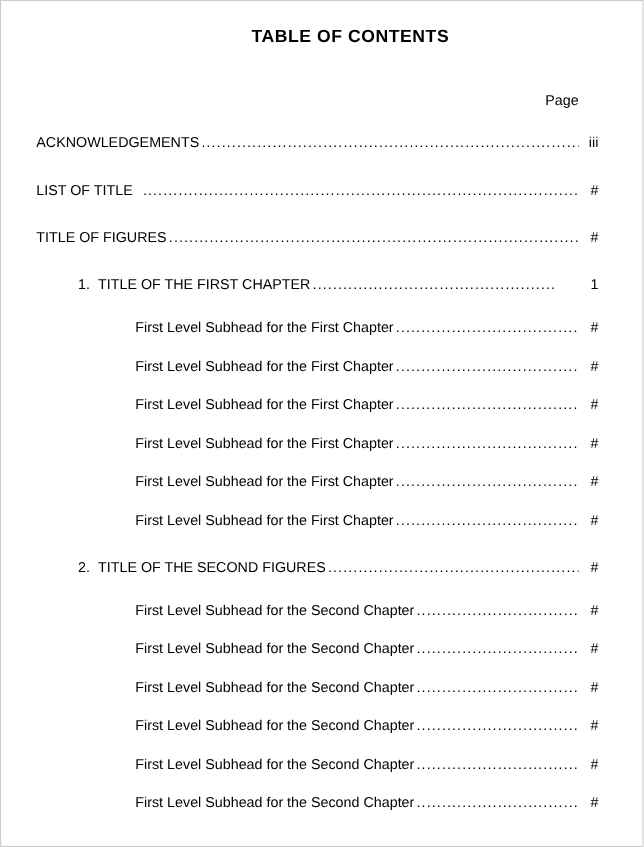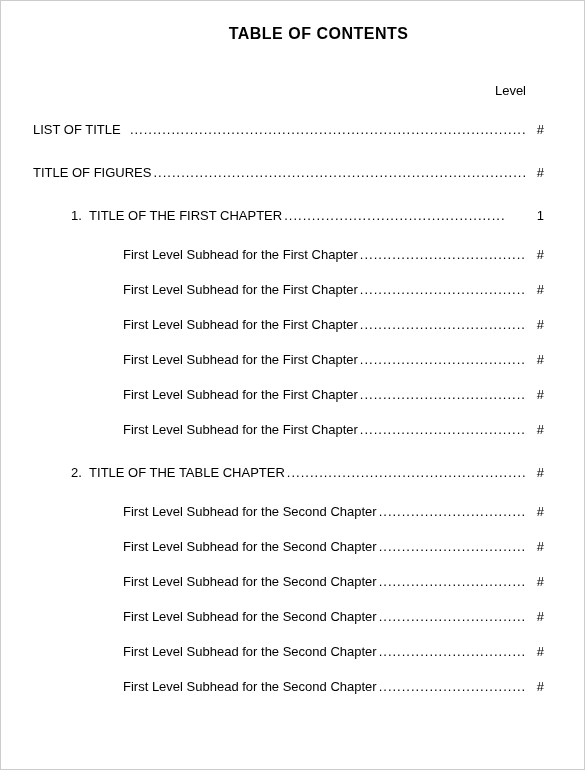--- a/index.html
+++ b/index.html
@@ -70,22 +70,27 @@
   .chapter-block { margin-bottom: 24px; }
   .subhead-block { margin-bottom: 28px; }
 </style>
 </head>
 <body>
 
 <div class="page">
 
   <div class="title">TABLE OF CONTENTS</div>
 
-  <div class="page-label">Level</div>
+  <div class="page-label">Page</div>
 
+  <div class="toc-row">
+    <span class="label">ACKNOWLEDGEMENTS</span>
+    <span class="leader"></span>
+    <span class="pageno">iii</span>
+  </div>
 
   <div class="toc-row">
     <span class="label">LIST OF TITLE</span>
     <span class="label">&nbsp;&nbsp;</span>
     <span class="leader"></span>
     <span class="pageno">#</span>
   </div>
 
   <div class="toc-row">
     <span class="label">TITLE OF FIGURES</span>
@@ -133,21 +138,21 @@
         <span class="leader"></span>
         <span class="pageno">#</span>
       </div>
     </div>
   </div>
 
   <div class="chapter-block">
     <div class="toc-row mediumgap indent-1">
       <span class="label">2.</span>
       <span class="label">&nbsp;&nbsp;</span>
-      <span class="label">TITLE OF THE TABLE CHAPTER</span>
+      <span class="label">TITLE OF THE SECOND FIGURES</span>
       <span class="leader"></span>
       <span class="pageno">#</span>
     </div>
     <div class="subhead-block">
       <div class="toc-row tight indent-2">
         <span class="label">First Level Subhead for the Second Chapter</span>
         <span class="leader"></span>
         <span class="pageno">#</span>
       </div>
       <div class="toc-row tight indent-2">

